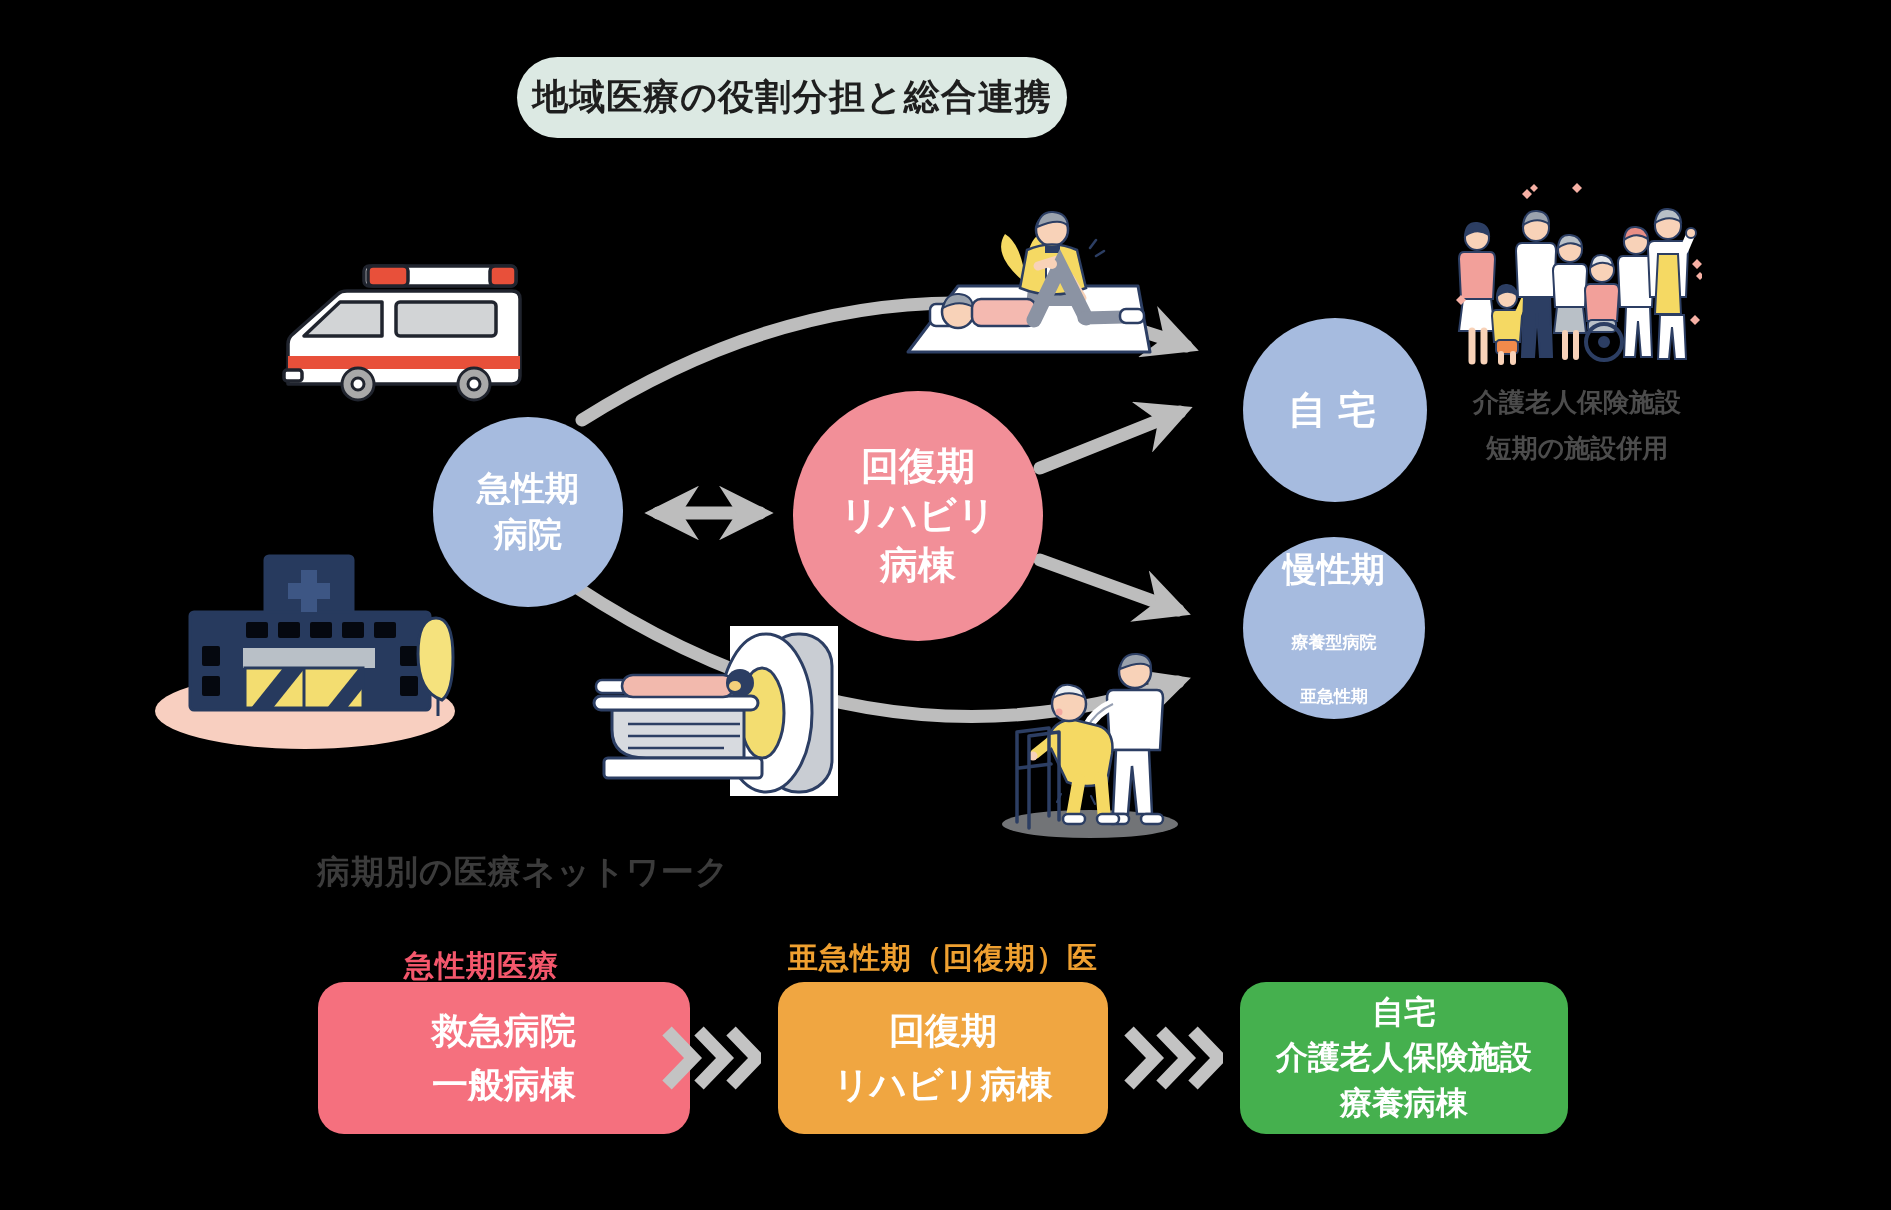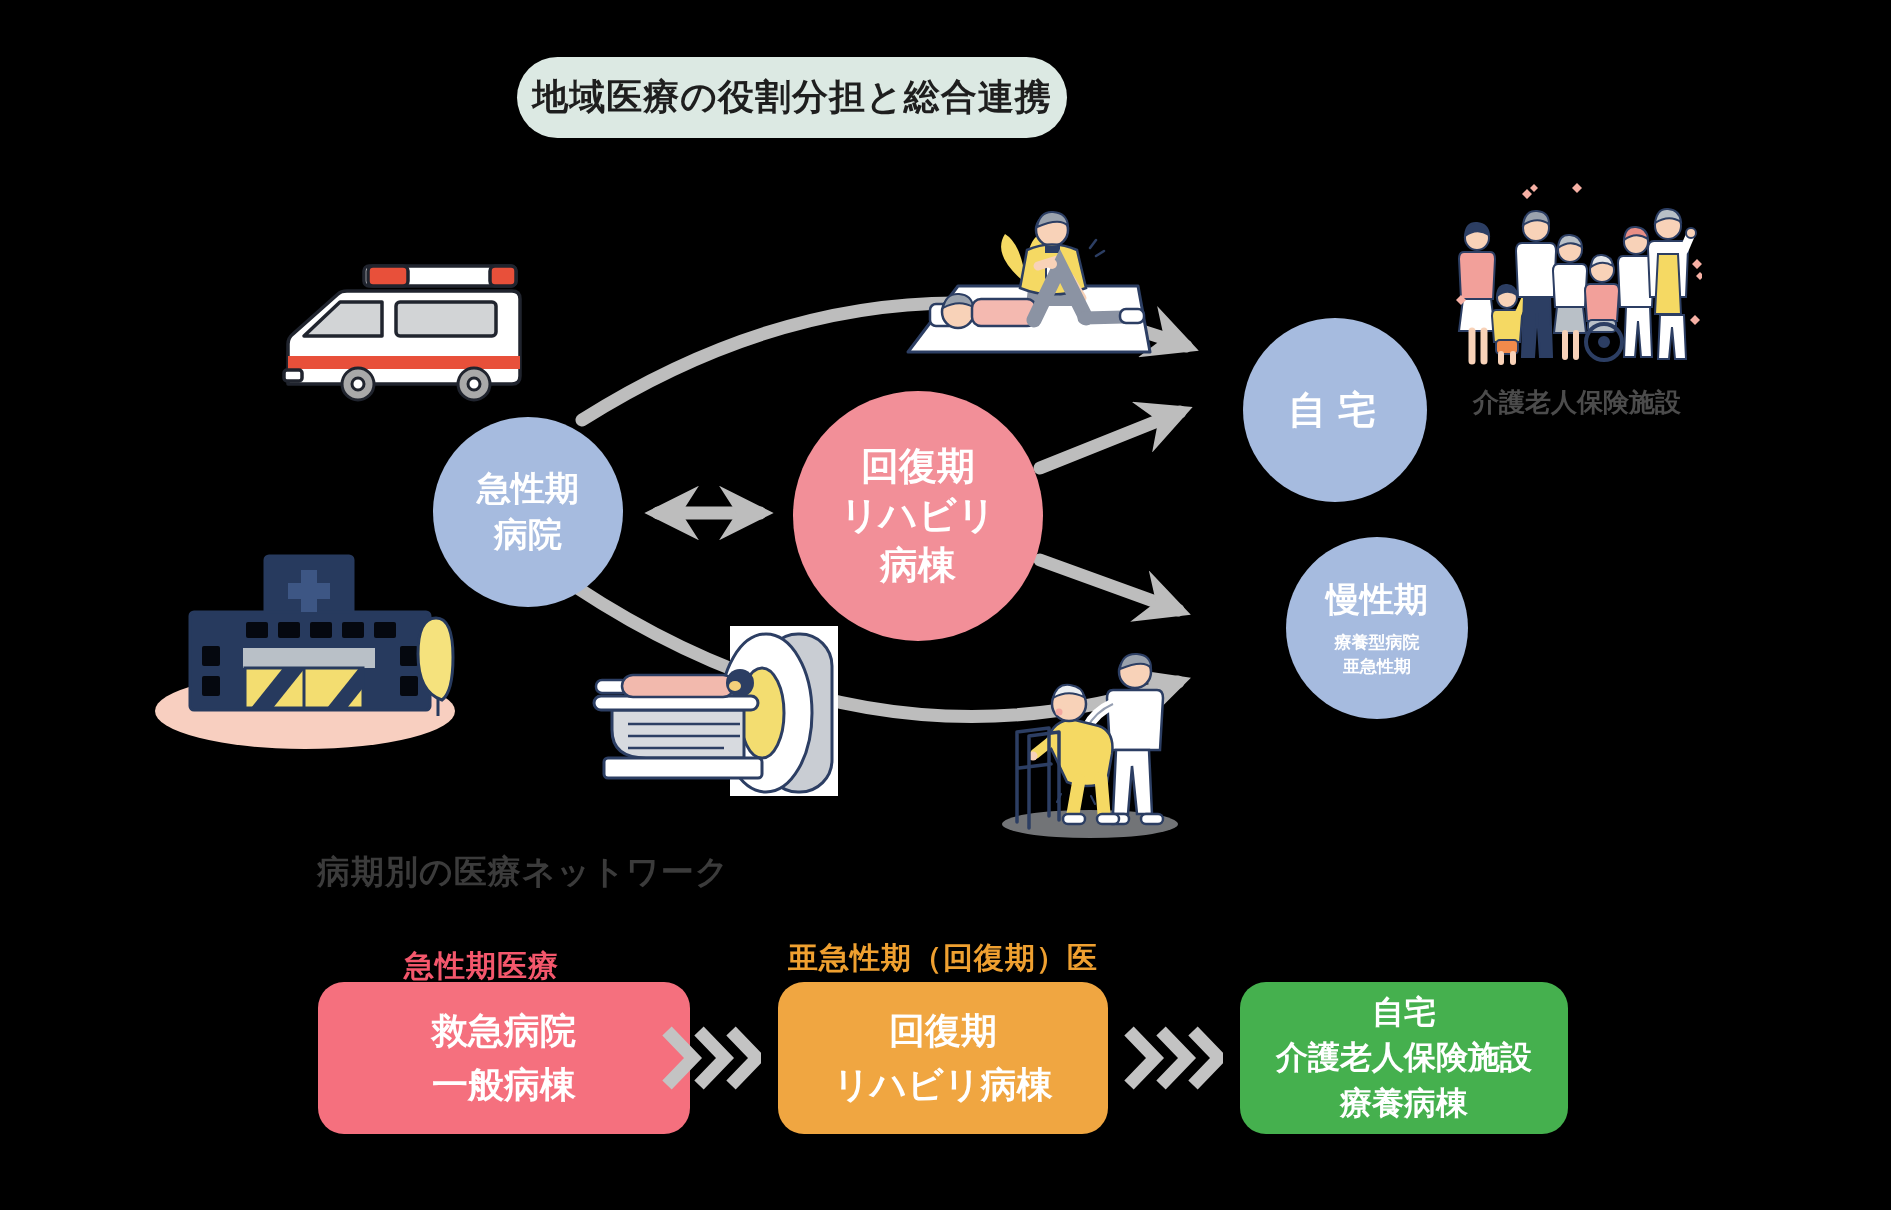--- a/index.html
+++ b/index.html
@@ -17,21 +17,21 @@
   
   .node{border-radius:50%;display:flex;flex-direction:column;align-items:center;justify-content:center;color:#fff;text-align:center;}
   .node-blue{background:#a6bbdf;}
   .node-pink{background:#f28f98;}
   .node-acute{left:433px;top:417px;width:190px;height:190px;}
   .node-acute div{font-size:34px;line-height:1.35;}
   .node-recovery{left:793px;top:391px;width:250px;height:250px;}
   .node-recovery div{font-size:38px;line-height:1.3;}
   .node-home{left:1243px;top:318px;width:184px;height:184px;}
   .node-home div{font-size:38px;letter-spacing:0.32em;text-indent:0.16em;}
-  .node-chronic{left:1286px;top:537px;width:182px;height:182px;}
+  .node-chronic{left:1243px;top:537px;width:182px;height:182px;gap:30px;}
   .node-chronic .big{font-size:34px;margin-bottom:8px;}
   .node-chronic .sub{font-size:17px;line-height:1.4;}
   
   .family-note{left:1452px;top:380px;width:250px;text-align:center;color:#4c4c4c;font-size:26px;line-height:1.75;}
   .network-caption{left:317px;top:850px;color:#3b3b3b;font-size:33px;letter-spacing:1px;}
   
   .stage-label{top:938px;text-align:center;font-size:30px;letter-spacing:1px;}
   .stage-box{top:982px;height:152px;border-radius:26px;display:flex;flex-direction:column;align-items:center;justify-content:center;color:#fff;text-align:center;}
   .stage-box div{line-height:1.5;}
   .lbl-1{left:318px;width:327px;color:#f4576c;margin-top:8px;}
@@ -256,20 +256,21 @@
   </div>
 
   <div class="abs node node-blue node-chronic">
     <div class="big">慢性期</div>
     <div class="sub">療養型病院</div>
     <div class="sub">亜急性期</div>
   </div>
 
   <div class="abs family-note">
     <div>介護老人保険施設</div>
+    <div>短期の施設併用</div>
   </div>
 
   <div class="abs network-caption">病期別の医療ネットワーク</div>
 
   <div class="abs stage-label lbl-1">急性期医療</div>
   <div class="abs stage-box box-1">
     <div>救急病院</div>
     <div>一般病棟</div>
   </div>
 

